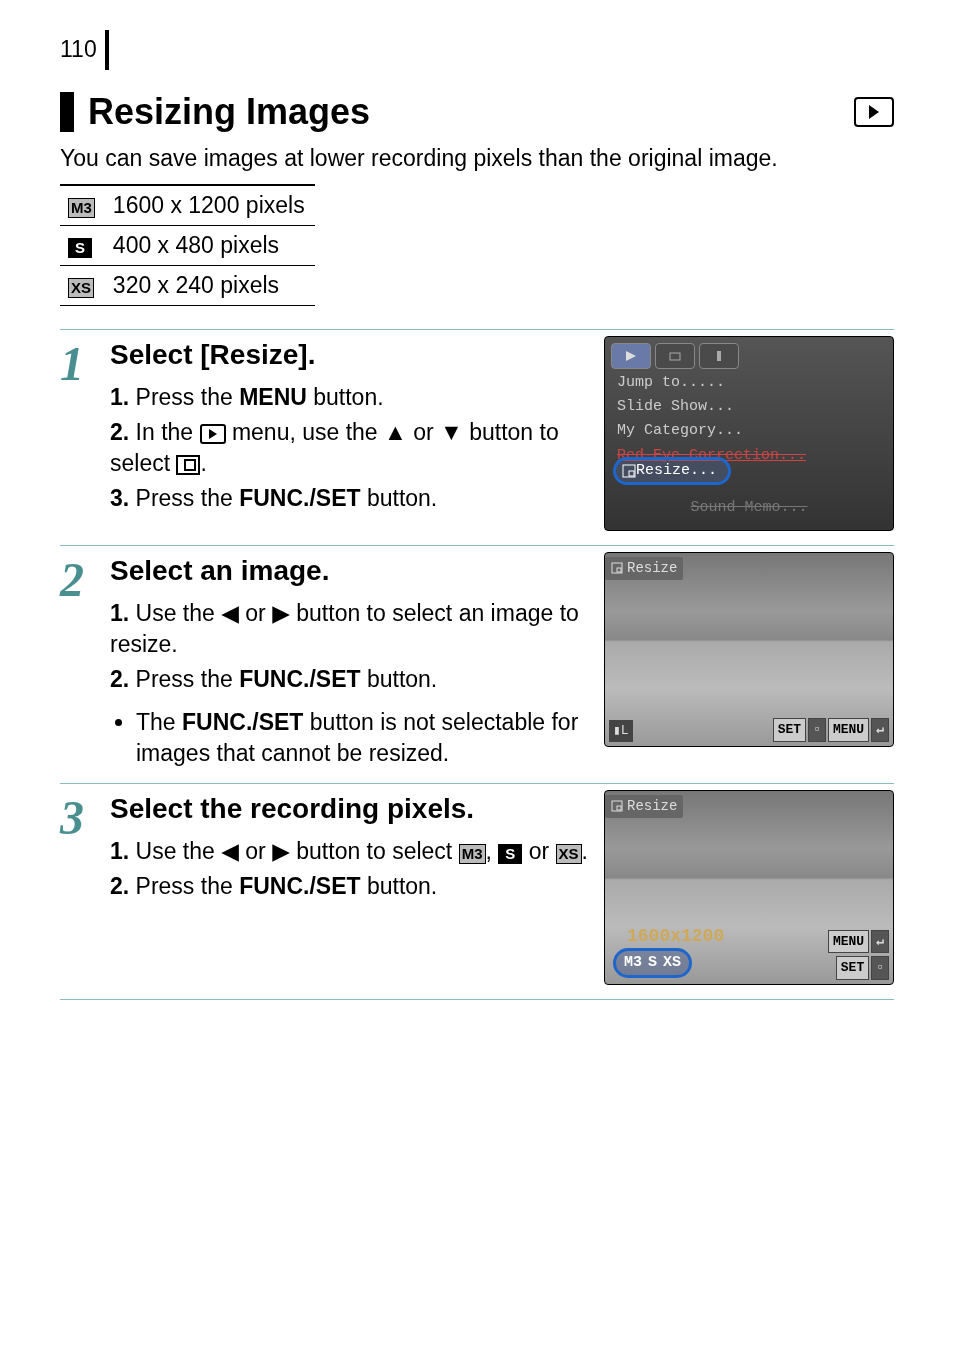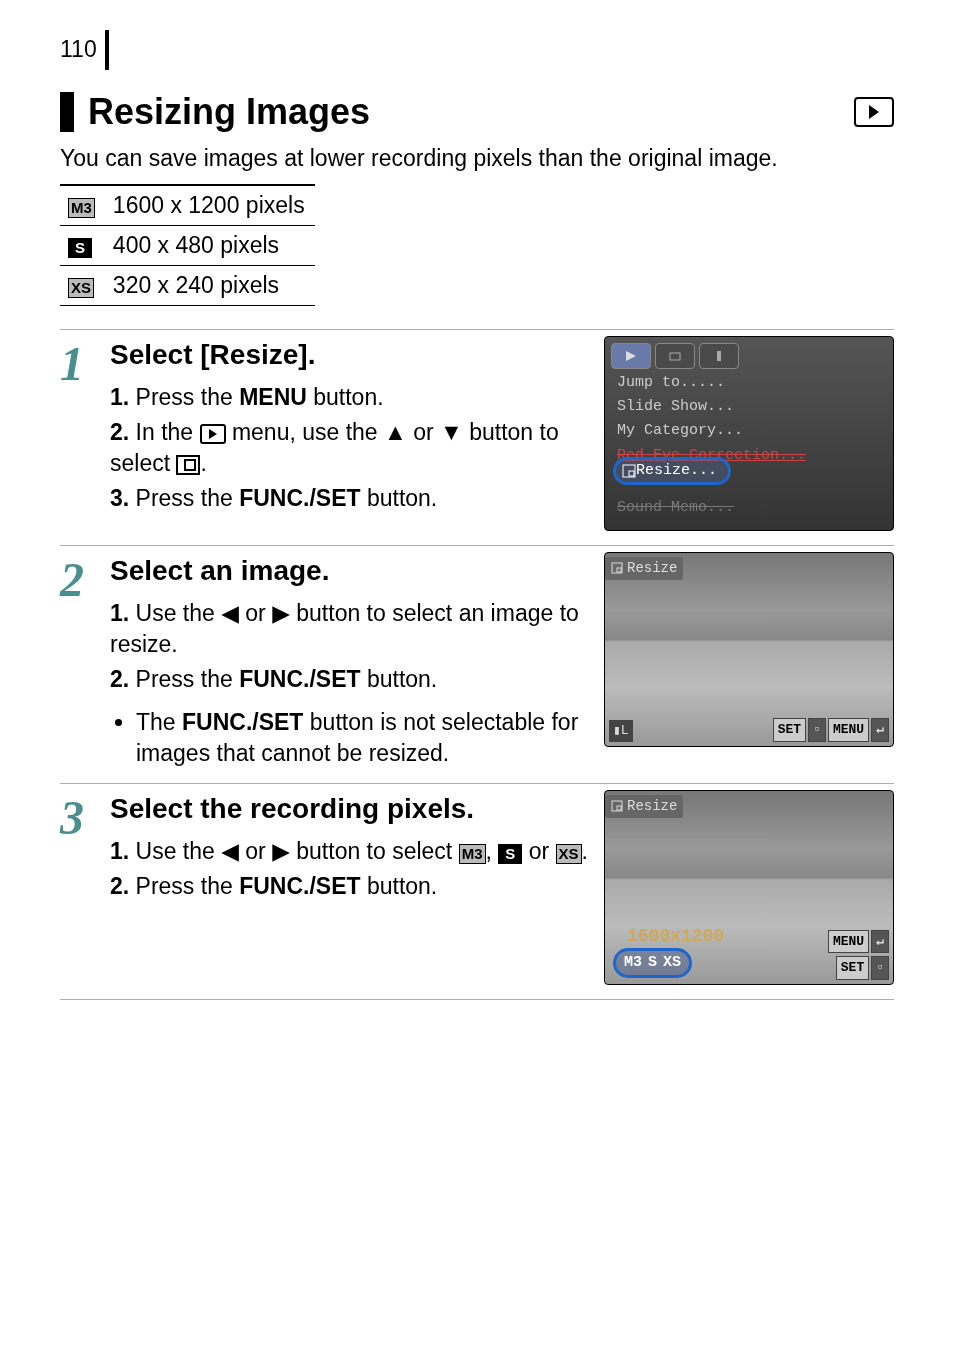--- a/index.html
+++ b/index.html
@@ -108,21 +108,21 @@
   .tab { width:40px; height:26px; border:1px solid #888; border-radius:4px; display:flex;align-items:center;justify-content:center; background:#4a4a4a;}
   .tab.active { background:#6a7aa8; }
   .menu-items { padding: 0 12px; }
   .menu-item { padding: 2px 0; color:#ccc; white-space:nowrap; }
   .menu-item.red-strike { color:#c44; text-decoration: line-through underline; text-decoration-color:#c44;}
   .menu-highlight {
     position:absolute; left:8px; top:120px; width:118px; height:28px;
     border:3px solid #1e66cc; border-radius:14px; background:rgba(80,100,150,0.4);
     display:flex; align-items:center; padding-left:6px; color:#fff;
   }
-  .menu-item.faded { color:#777; text-decoration: line-through; text-decoration-color:#777;}
+  .menu-item.faded { color:#777; text-decoration: line-through; text-decoration-color:#777;text-align:center;}
   
   .beach {
     background: linear-gradient(#777 0%, #999 30%, #888 45%, #aaa 46%, #bbb 70%, #999 100%);
   }
   .resize-label {
     position:absolute; top:4px; left:0; background:#666; color:#ddd;
     padding:2px 6px; font-size:14px; border-radius:2px;
     display:flex; gap:4px; align-items:center;
   }
   .bot-bar {

